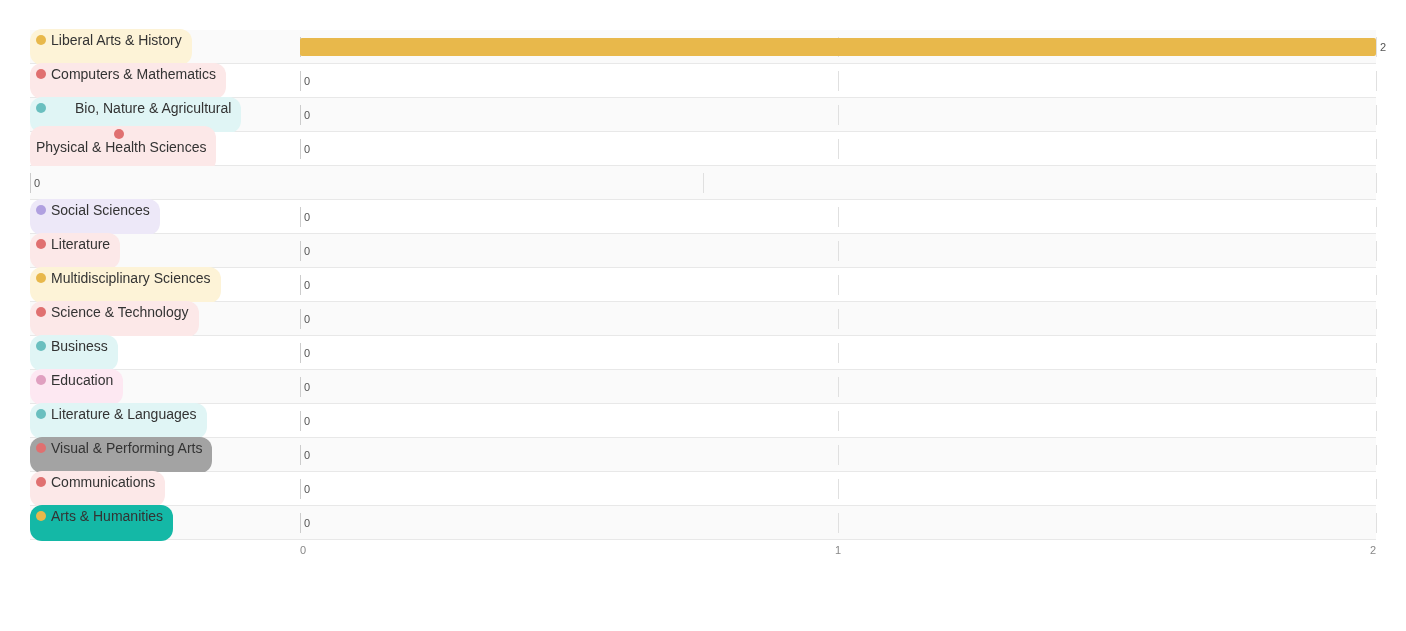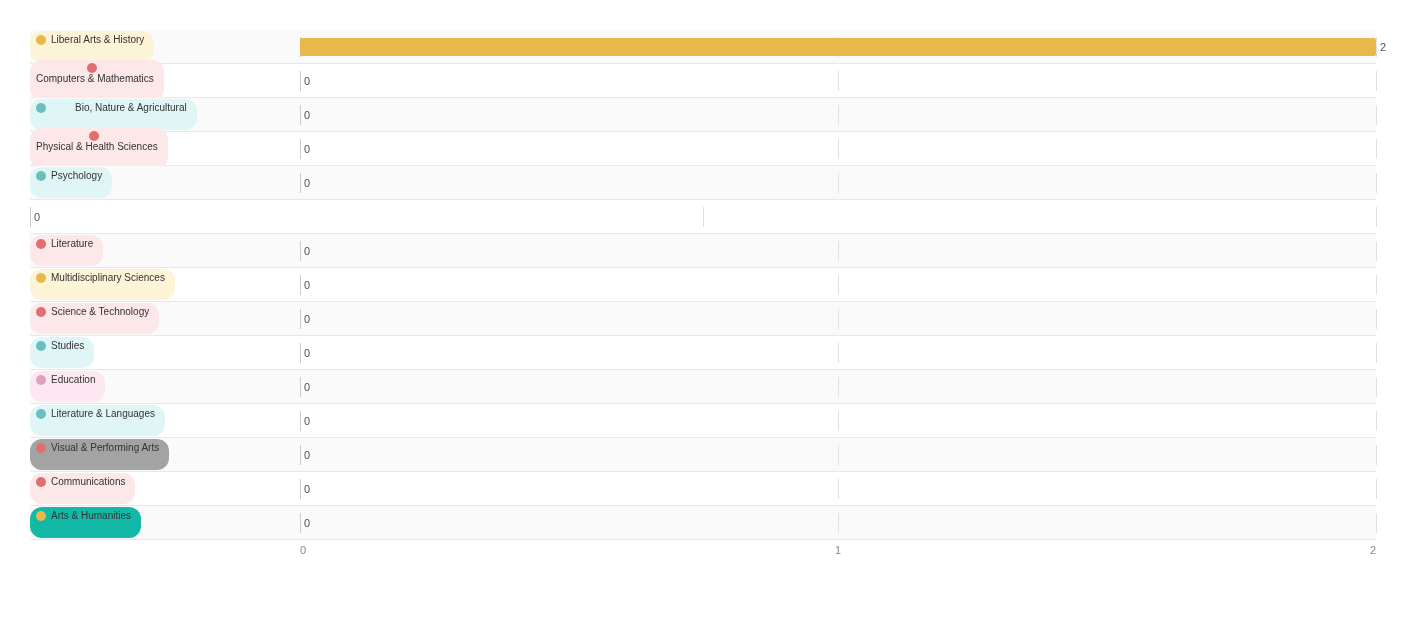--- a/index.html
+++ b/index.html
@@ -46,21 +46,21 @@
       display: flex;
       align-items: center;
       min-width: 270px;
       max-width: 270px;
     }
     .pill {
       display: inline-flex;
       align-items: center;
       border-radius: 12px;
       padding: 3px 10px 17px 6px;
-      font-size: 10px;
+      font-size: 14px;
       font-weight: 500;
       color: #333;
       white-space: nowrap;
     }
     .pill-dot {
       width: 10px;
       height: 10px;
       border-radius: 50%;
       margin-right: 5px;
       flex-shrink: 0;
@@ -117,21 +117,21 @@
       <div class="bar-container" style="position: relative;">
         <div class="grid-line" style="left: 0%; background: rgb(204, 204, 204);"></div>
         <div class="grid-line" style="left: 50%;"></div>
         <div class="grid-line" style="left: 100%;"></div>
         <div class="bar" style="width: 100%; background: rgb(232, 184, 75);"></div>
         <span class="bar-value" style="left: calc(100% + 4px);">2</span>
       </div>
     </div>
     <div class="bar-row">
       <div class="label-pill">
-        <span class="pill" style="background: rgb(252, 232, 232); flex-direction: column;">
+        <span class="pill" style="background: rgb(252, 232, 232);">
           <span class="pill-dot" style="background: rgb(224, 112, 112);"></span>
           <span>Computers &amp; Mathematics</span>
         </span>
       </div>
       <div class="bar-container" style="position: relative;">
         <div class="grid-line" style="left: 0%; background: rgb(204, 204, 204);"></div>
         <div class="grid-line" style="left: 50%;"></div>
         <div class="grid-line" style="left: 100%;"></div>
         <div class="bar" style="width: 0px; background: rgb(224, 112, 112);"></div>
         <span class="bar-value" style="left: 4px;">0</span>
@@ -161,35 +161,35 @@
       </div>
       <div class="bar-container" style="position: relative;">
         <div class="grid-line" style="left: 0%; background: rgb(204, 204, 204);"></div>
         <div class="grid-line" style="left: 50%;"></div>
         <div class="grid-line" style="left: 100%;"></div>
         <div class="bar" style="width: 0px; background: rgb(224, 112, 112);"></div>
         <span class="bar-value" style="left: 4px;">0</span>
       </div>
     </div>
     <div class="bar-row">
-      <div class="label-pill">
-        <span class="pill" style="background: rgb(224, 245, 245);">
-          <span class="pill-dot" style="background: rgb(106, 191, 191);"></span>
-          <span>Psychology</span>
-        </span>
-      </div>
       <div class="bar-container" style="position: relative;">
         <div class="grid-line" style="left: 0%; background: rgb(204, 204, 204);"></div>
         <div class="grid-line" style="left: 50%;"></div>
         <div class="grid-line" style="left: 100%;"></div>
         <div class="bar" style="width: 0px; background: rgb(106, 191, 191);"></div>
         <span class="bar-value" style="left: 4px;">0</span>
       </div>
     </div>
     <div class="bar-row">
+      <div class="label-pill">
+        <span class="pill" style="background: rgb(237, 232, 248);">
+          <span class="pill-dot" style="background: rgb(176, 160, 224);"></span>
+          <span>Social Sciences</span>
+        </span>
+      </div>
       <div class="bar-container" style="position: relative;">
         <div class="grid-line" style="left: 0%; background: rgb(204, 204, 204);"></div>
         <div class="grid-line" style="left: 50%;"></div>
         <div class="grid-line" style="left: 100%;"></div>
         <div class="bar" style="width: 0px; background: rgb(176, 160, 224);"></div>
         <span class="bar-value" style="left: 4px;">0</span>
       </div>
     </div>
     <div class="bar-row">
       <div class="label-pill">
@@ -233,21 +233,21 @@
         <div class="grid-line" style="left: 50%;"></div>
         <div class="grid-line" style="left: 100%;"></div>
         <div class="bar" style="width: 0px; background: rgb(224, 112, 112);"></div>
         <span class="bar-value" style="left: 4px;">0</span>
       </div>
     </div>
     <div class="bar-row">
       <div class="label-pill">
         <span class="pill" style="background: rgb(224, 245, 245);">
           <span class="pill-dot" style="background: rgb(106, 191, 191);"></span>
-          <span>Studies</span>
+          <span>Business</span>
         </span>
       </div>
       <div class="bar-container" style="position: relative;">
         <div class="grid-line" style="left: 0%; background: rgb(204, 204, 204);"></div>
         <div class="grid-line" style="left: 50%;"></div>
         <div class="grid-line" style="left: 100%;"></div>
         <div class="bar" style="width: 0px; background: rgb(106, 191, 191);"></div>
         <span class="bar-value" style="left: 4px;">0</span>
       </div>
     </div>

